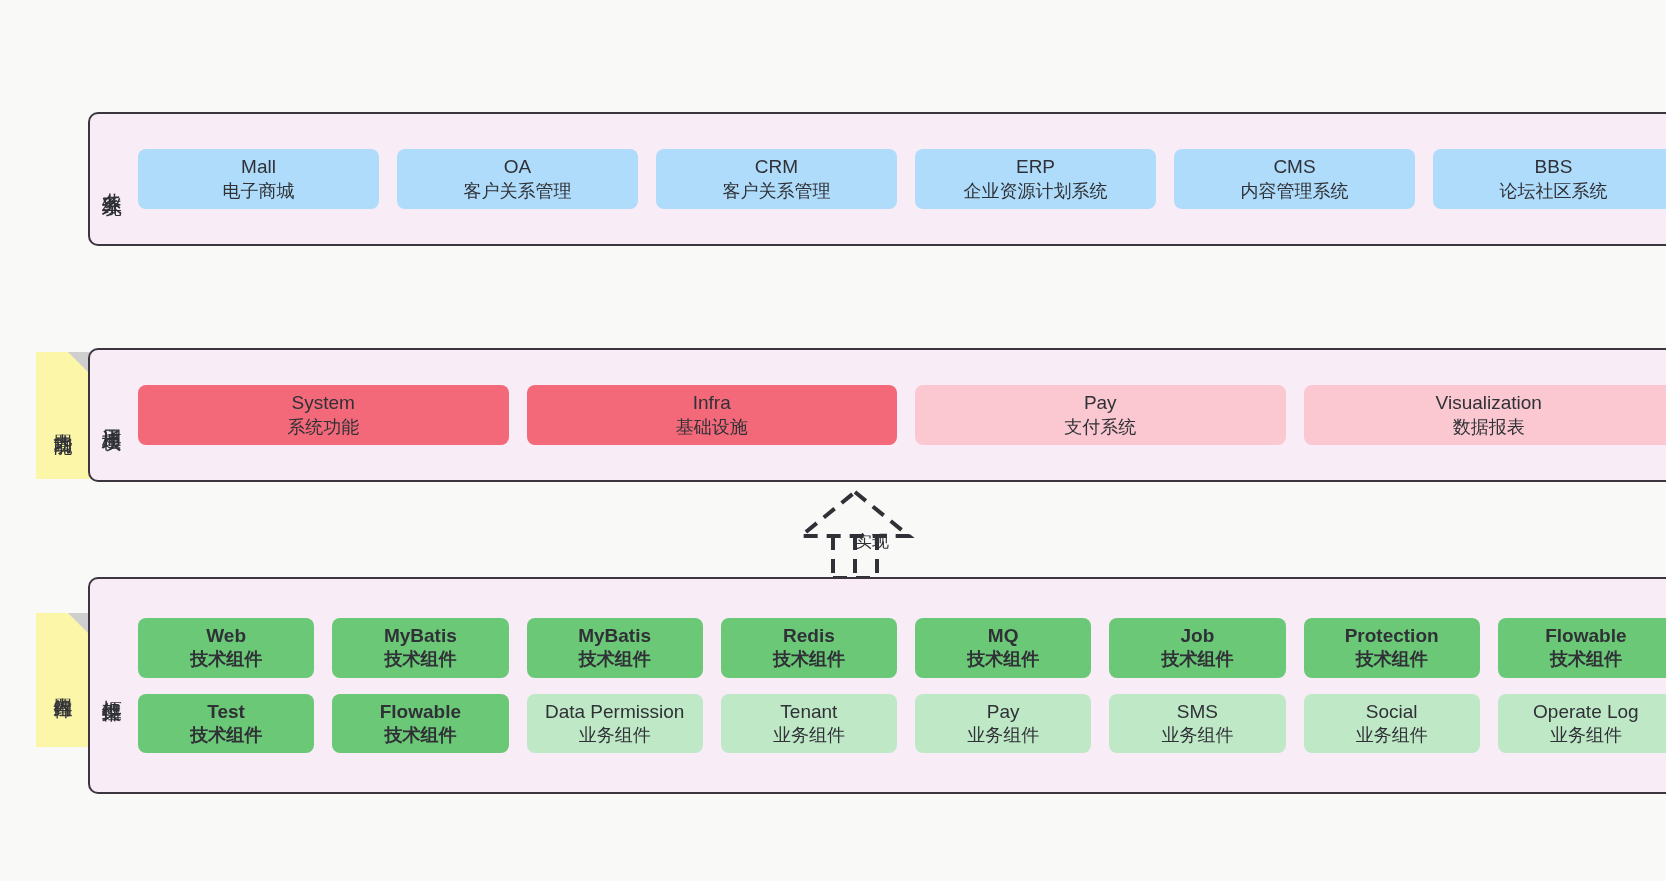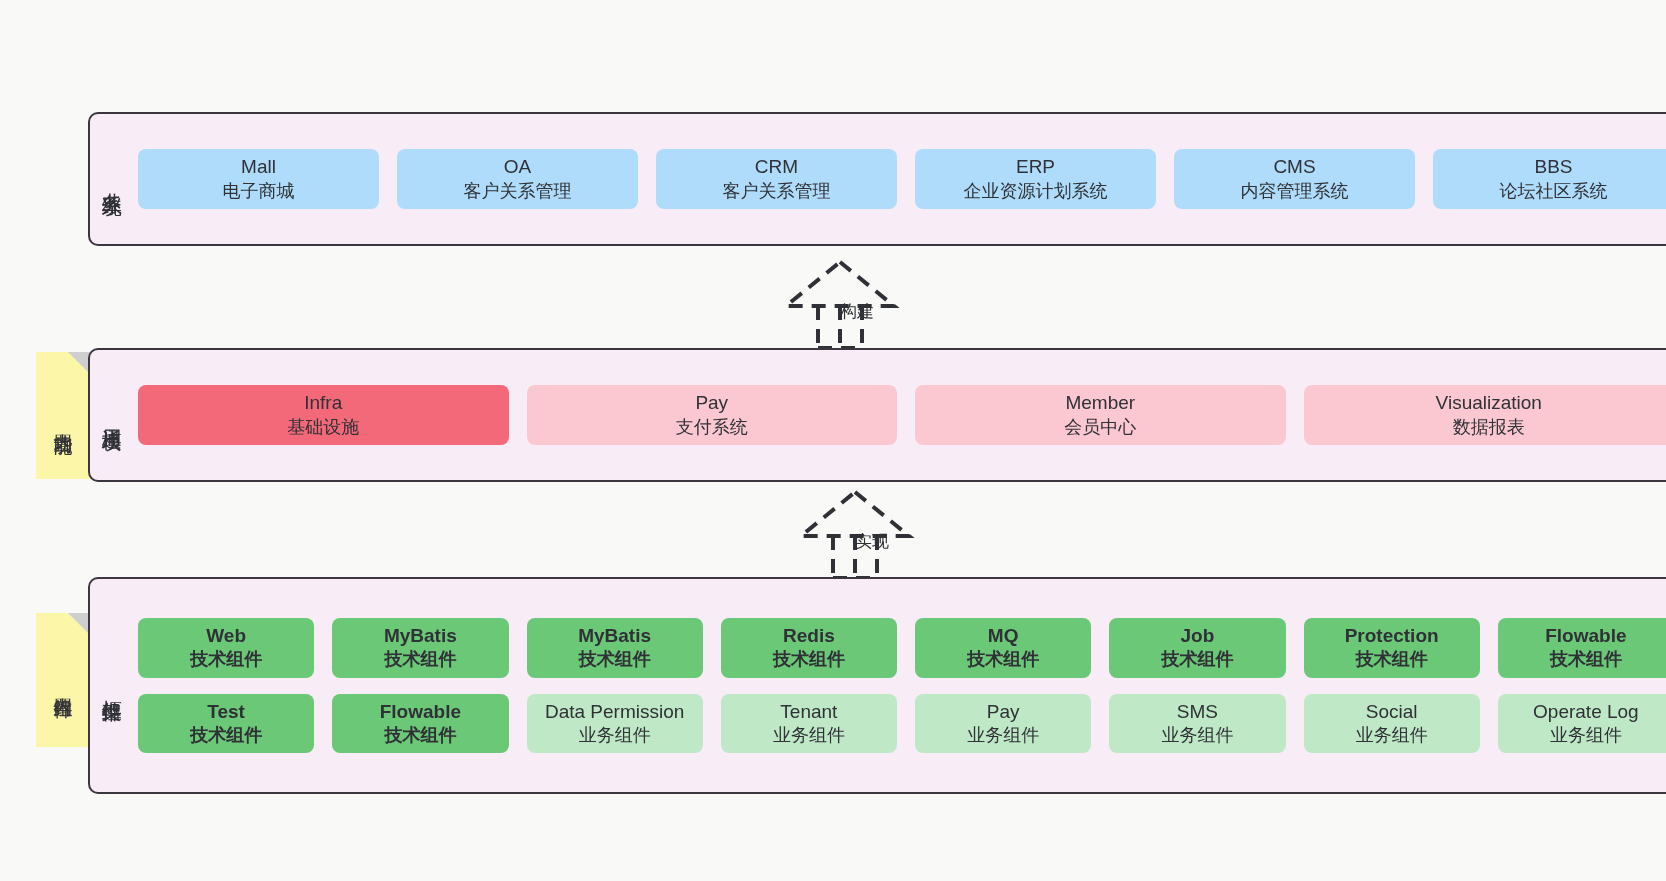--- a/index.html
+++ b/index.html
@@ -183,48 +183,41 @@
           <span class="sub">内容管理系统</span>
         </div>
         <div class="box blue">
           <span class="name">BBS</span>
           <span class="sub">论坛社区系统</span>
         </div>
       </div>
     </div>
   </div>
 
-  <div class="connector" id="connector-build">
-    <svg viewBox="0 0 160 96" width="160" height="96" aria-hidden="true">
-      <path d="M80 6 L134 50 L26 50 Z" fill="none" stroke="#2f3136" stroke-width="4" stroke-dasharray="14,9" stroke-linecap="butt"></path>
-      <path d="M80 50 L80 92 M58 50 L58 92 M58 92 L102 92 M102 50 L102 92" fill="none" stroke="#2f3136" stroke-width="4" stroke-dasharray="14,9"></path>
-    </svg>
-    <span class="conn-label">构建</span>
-  </div>
 
   <div class="note" id="note-common">
     <span class="fold"></span>
     <span>内置功能</span>
   </div>
 
   <div class="layer" id="layer-common">
     <div class="layer-title">通用模块</div>
     <div class="layer-body">
       <div class="row">
         <div class="box red">
+          <span class="name">System</span>
+          <span class="sub">系统功能</span>
+        </div>
+        <div class="box red">
           <span class="name">Infra</span>
           <span class="sub">基础设施</span>
         </div>
         <div class="box pink">
           <span class="name">Pay</span>
           <span class="sub">支付系统</span>
-        </div>
-        <div class="box pink">
-          <span class="name">Member</span>
-          <span class="sub">会员中心</span>
         </div>
         <div class="box pink">
           <span class="name">Visualization</span>
           <span class="sub">数据报表</span>
         </div>
       </div>
     </div>
   </div>
 
   <div class="connector" id="connector-implement">

